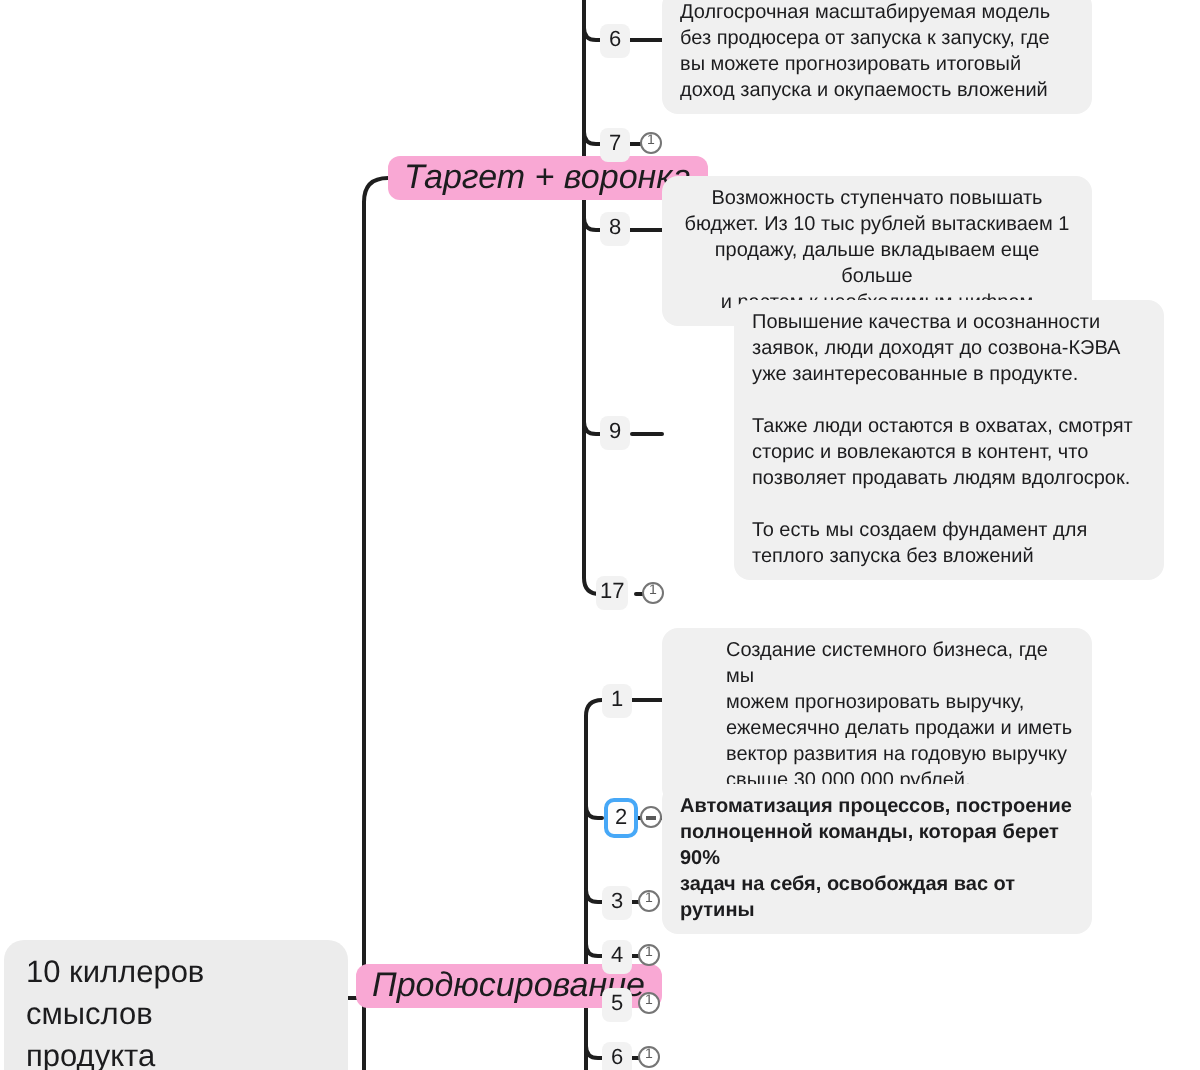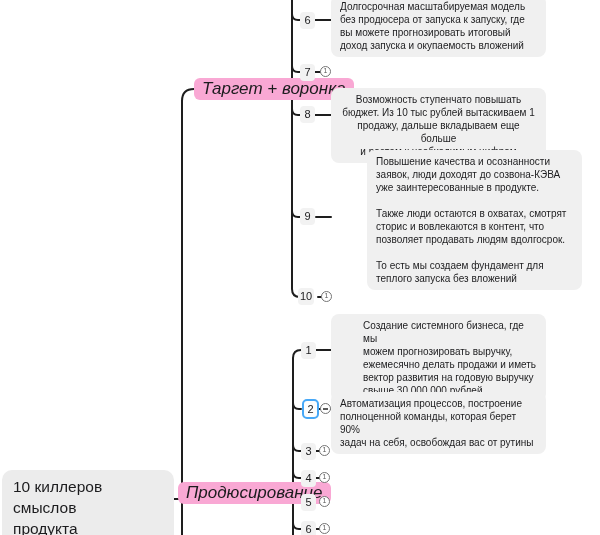--- a/index.html
+++ b/index.html
@@ -26,21 +26,21 @@
 
   .note{
     position:absolute;left:331px;width:215px;box-sizing:border-box;
     background:#f0f0f0;border-radius:8px;padding:5px 9px;
     font-size:10px;line-height:13px;white-space:pre-line;
   }
   .note.n1{top:-5px;}
   .note.n2{top:88px;text-align:center;}
   .note.n3{top:150px;margin-left:36px;}
   .note.n4{top:314px;padding-left:32px;}
-  .note.n5{top:392px;}
+  .note.n5{top:392px;font-weight:bold;}
 
   .num{
     position:absolute;height:17px;min-width:15px;box-sizing:border-box;
     background:#f2f2f2;border-radius:4px;padding:0 2px;
     font-size:11px;line-height:17px;text-align:center;
   }
   .num.selected{
     background:#fdfdfd;border:2px solid #47a8f7;border-radius:5px;
     height:20px;min-width:17px;line-height:16px;
   }
@@ -126,21 +126,21 @@
 вектор развития на годовую выручку
 свыше 30 000 000 рублей.</div>
 <div class="note n5">Автоматизация процессов, построение
 полноценной команды, которая берет 90%
 задач на себя, освобождая вас от рутины</div>
 
 <div class="num" style="left:300px;top:12px;">6</div>
 <div class="num" style="left:300px;top:64px;">7</div>
 <div class="num" style="left:300px;top:106px;">8</div>
 <div class="num" style="left:300px;top:208px;">9</div>
-<div class="num" style="left:298px;top:288px;">10</div>
+<div class="num" style="left:298px;top:288px;">17</div>
 
 <div class="num" style="left:301px;top:342px;">1</div>
 <div class="num selected" style="left:302px;top:399px;">2</div>
 <div class="num" style="left:301px;top:443px;">3</div>
 <div class="num" style="left:301px;top:470px;">4</div>
 <div class="num" style="left:301px;top:494px;">5</div>
 <div class="num" style="left:301px;top:521px;">6</div>
 
 <div class="badge" style="left:320px;top:66px;">1</div>
 <div class="badge" style="left:321px;top:291px;">1</div>

